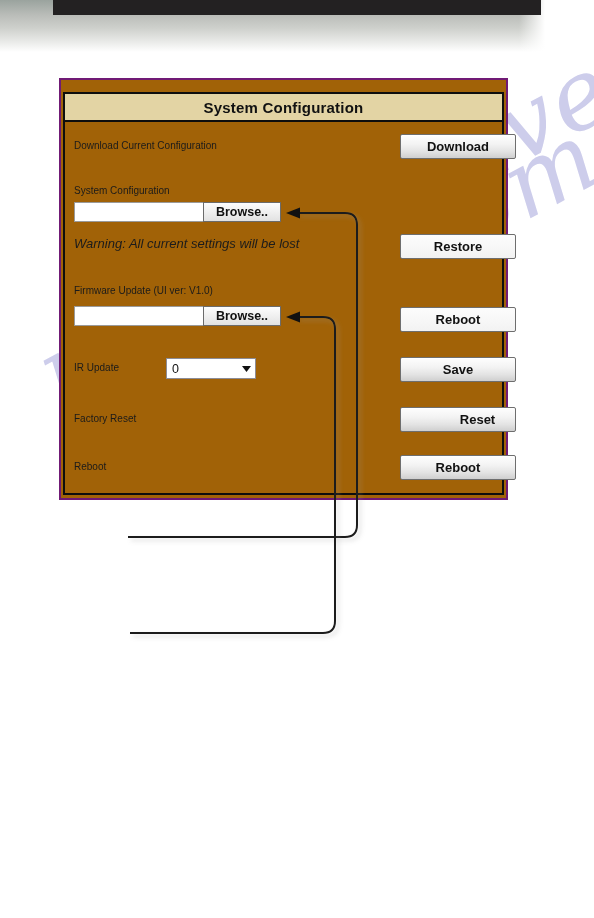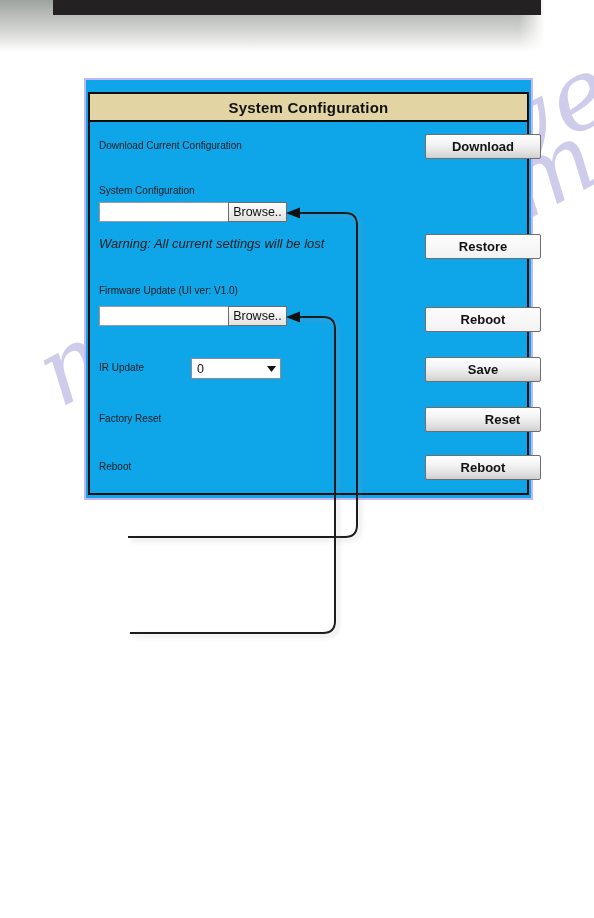--- a/index.html
+++ b/index.html
@@ -67,24 +67,24 @@
   .wm-2 {
     left: 300px; top: 240px;
     font-size: 96px;
     transform: rotate(-28deg);
     transform-origin: left top;
   }
 
   
   .config-panel {
     position: absolute;
-    left: 84px; top: 78px;
+    left: 59px; top: 78px;
     width: 449px; height: 422px;
-    border: 2px solid #c4b5fd;
-    background: #0ea5e9;
+    border: 2px solid #701a75;
+    background: #a16207;
     box-sizing: border-box;
     z-index: 3;
   }
   .panel-inner {
     position: absolute;
     left: 2px; top: 12px;
     width: 441px; height: 403px;
     border: 2px solid #0d0d0d;
     border-top: none;
     box-sizing: border-box;
@@ -125,31 +125,32 @@
     border: 1px solid #9a9a9a;
     border-right: none;
     background: #ffffff;
     box-sizing: border-box;
     font-size: 12px;
     padding: 0 3px;
     color: #111;
     outline: none;
   }
   .browse-btn {
-    width: 59px; height: 20px;
+    width: 78px; height: 20px;
     box-sizing: border-box;
     border: 1px solid #6b6b6b;
     background: linear-gradient(to bottom, #fdfdfd 0%, #f1f1f1 45%, #e2e2e2 100%);
     font-family: "Liberation Sans", sans-serif;
     font-size: 12.5px;
     color: #111;
     display: flex;
     align-items: center;
     justify-content: center;
     cursor: pointer;
+    font-weight: bold;
   }
 
   
   .ir-select {
     position: absolute;
     left: 177px; top: 356px;
     width: 90px; height: 21px;
     box-sizing: border-box;
     border: 1px solid #8c8c96;
     background: #ffffff;

